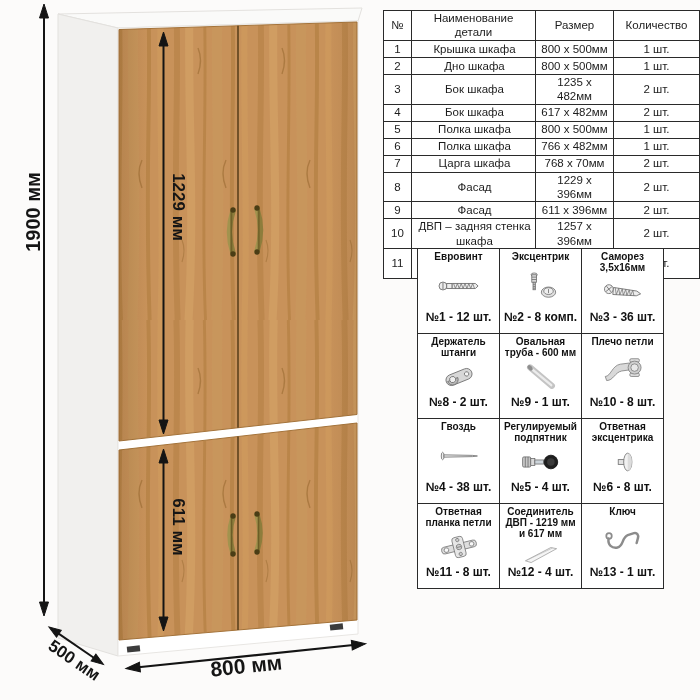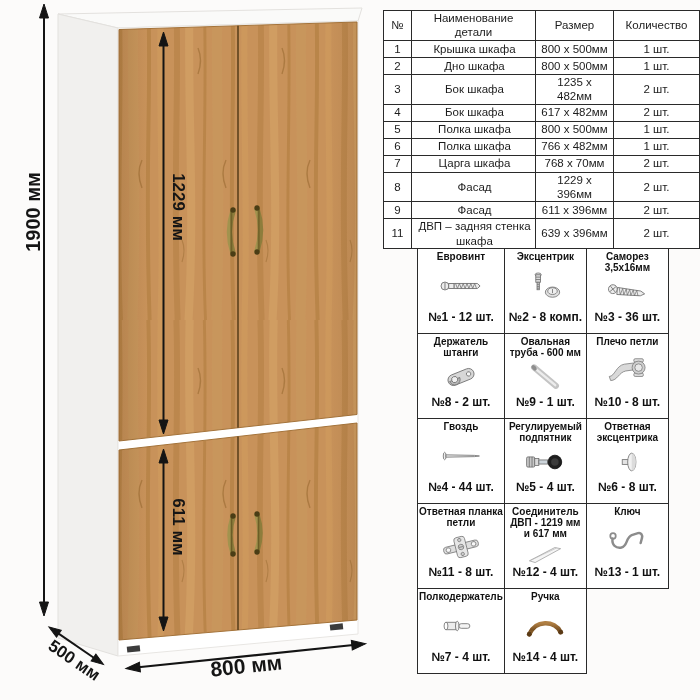--- a/index.html
+++ b/index.html
@@ -193,20 +193,26 @@
           <td class="c2">1229 х 396мм</td>
           <td class="c3">2 шт.</td>
         </tr>
         <tr>
           <td class="c0">9</td>
           <td class="c1">Фасад</td>
           <td class="c2">611 х 396мм</td>
           <td class="c3">2 шт.</td>
         </tr>
         <tr>
+          <td class="c0">10</td>
+          <td class="c1">ДВП – задняя стенка шкафа</td>
+          <td class="c2">1257 х 396мм</td>
+          <td class="c3">2 шт.</td>
+        </tr>
+        <tr>
           <td class="c0">11</td>
           <td class="c1">ДВП – задняя стенка шкафа</td>
           <td class="c2">639 х 396мм</td>
           <td class="c3">2 шт.</td>
         </tr>
       </tbody>
   </table>
 
   <table class="hw">
     <tbody id="hw-body">
@@ -268,21 +274,21 @@
             </div>
           </td>
         </tr>
         <tr>
           <td>
             <div class="hw-wrap">
               <div class="hw-title">Гвоздь</div>
               <svg class="hw-icon" viewBox="0 0 64 44">
                 <use href="#nail-icon"></use>
               </svg>
-              <div class="hw-count">№4 - 44 шт.</div>
+              <div class="hw-count">№4 - 38 шт.</div>
             </div>
           </td>
           <td>
             <div class="hw-wrap">
               <div class="hw-title">Регулируемый подпятник</div>
               <svg class="hw-icon" viewBox="0 0 64 44">
                 <use href="#adjustable-foot-icon"></use>
               </svg>
               <div class="hw-count">№5 - 4 шт.</div>
             </div>
@@ -318,41 +324,20 @@
           </td>
           <td>
             <div class="hw-wrap">
               <div class="hw-title">Ключ</div>
               <svg class="hw-icon" viewBox="0 0 64 44">
                 <use href="#key-icon"></use>
               </svg>
               <div class="hw-count">№13 - 1 шт.</div>
             </div>
           </td>
-        </tr>
-        <tr>
-          <td>
-            <div class="hw-wrap">
-              <div class="hw-title">Полкодержатель</div>
-              <svg class="hw-icon" viewBox="0 0 64 44">
-                <use href="#shelf-pin-icon"></use>
-              </svg>
-              <div class="hw-count">№7 - 4 шт.</div>
-            </div>
-          </td>
-          <td>
-            <div class="hw-wrap">
-              <div class="hw-title">Ручка</div>
-              <svg class="hw-icon" viewBox="0 0 64 44">
-                <use href="#handle-icon"></use>
-              </svg>
-              <div class="hw-count">№14 - 4 шт.</div>
-            </div>
-          </td>
-          <td class="empty"></td>
         </tr>
       </tbody>
   </table>
 </div>
 
 <svg class="defs-holder" aria-hidden="true">
   <defs>
     <linearGradient id="gBronzeH" x1="0" y1="0" x2="0" y2="1">
       <stop offset="0" stop-color="#b07f43"></stop>
         <stop offset="0.6" stop-color="#7a5224"></stop>

